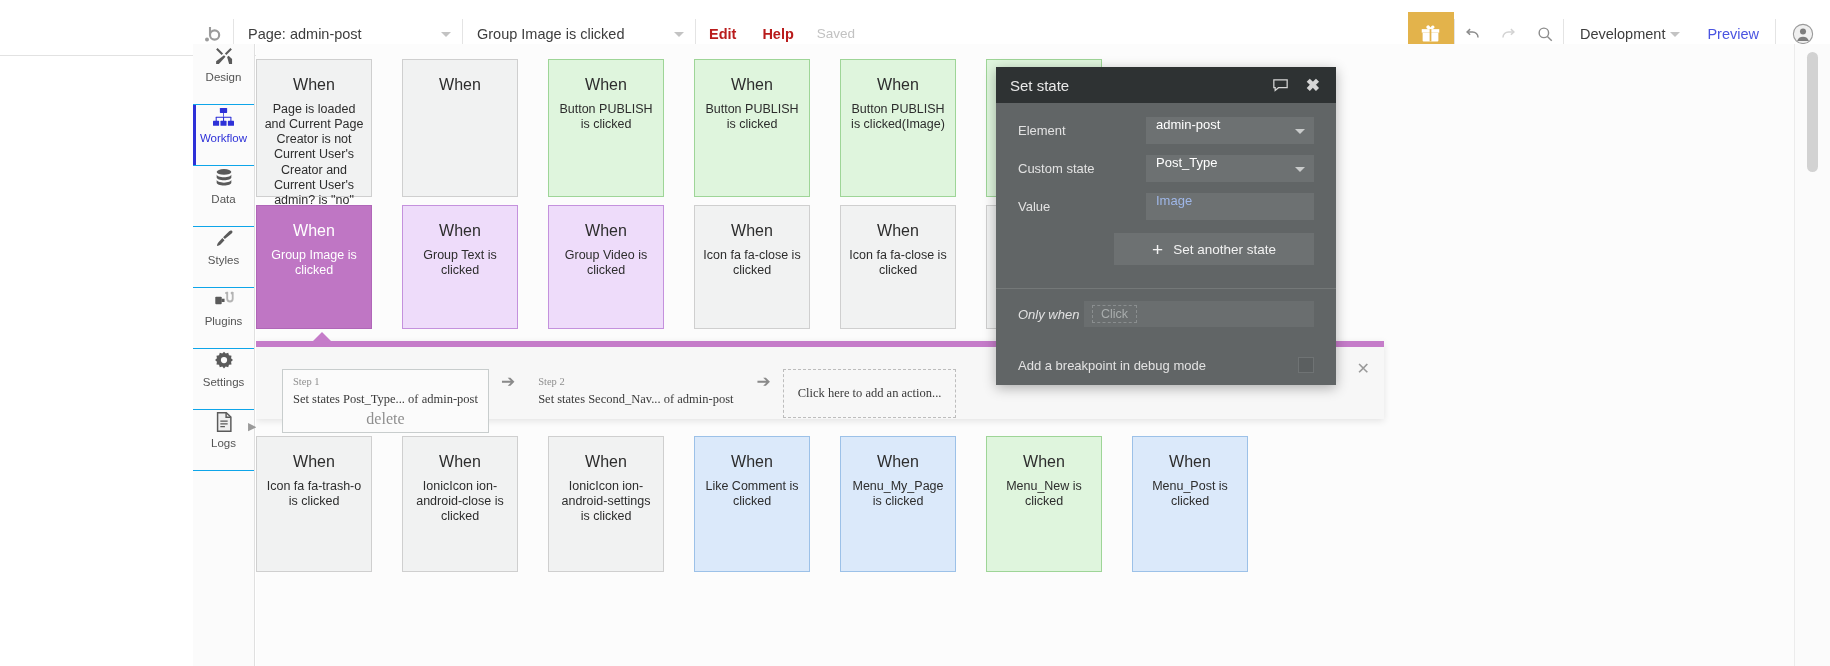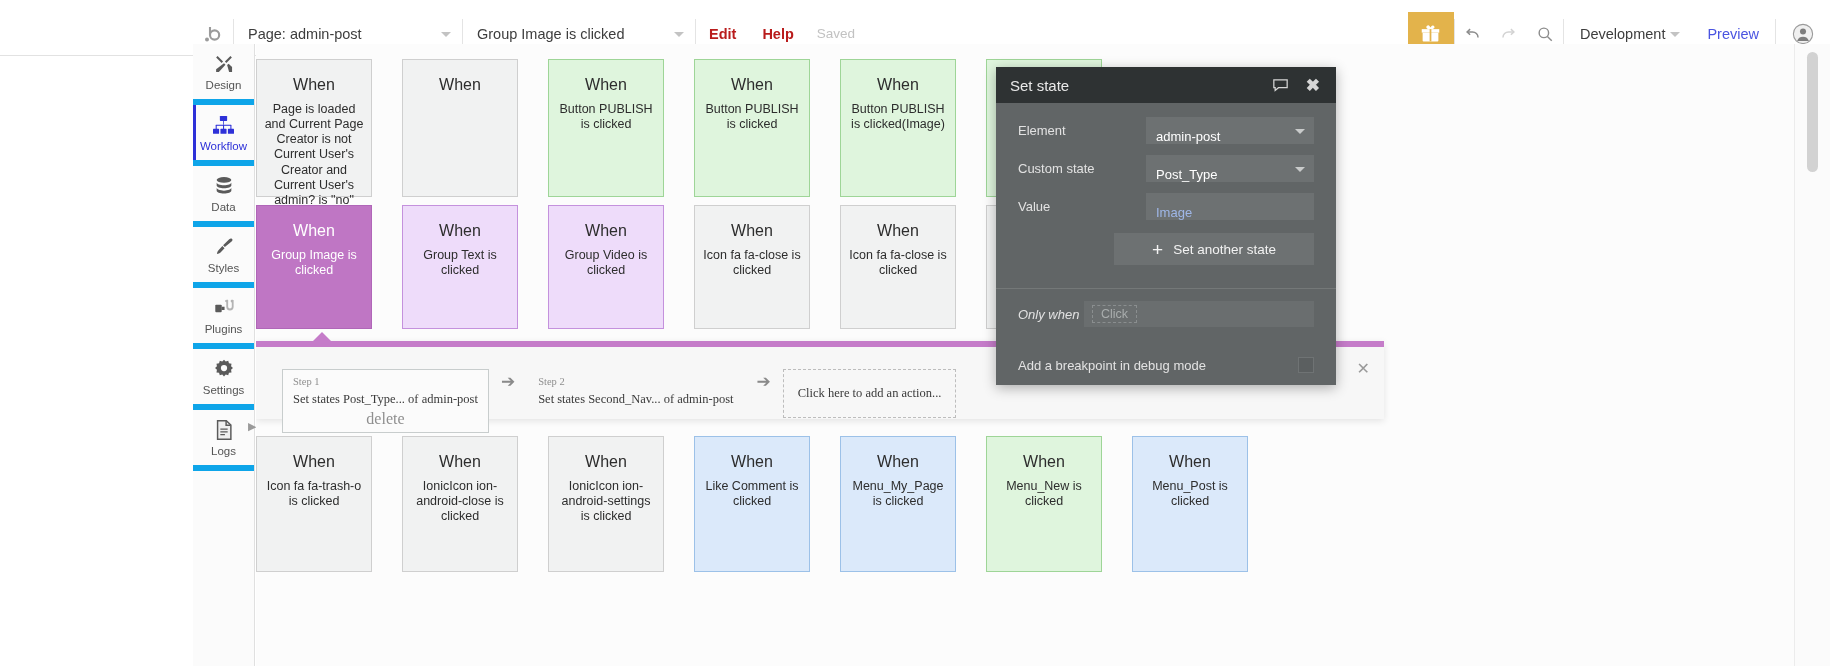--- a/index.html
+++ b/index.html
@@ -58,22 +58,22 @@
   }
   .tb-avatar{ width:54px; display:flex;align-items:center;justify-content:center;cursor:pointer;}
 
   
   .rail{
     position:absolute; left:193px; top:44px; width:62px; height:622px;
     background:#fbfbfb; border-right:1px solid #e0e0e0;
   }
   .rail-item{
     position:relative; height:61px; display:flex; flex-direction:column;
-    align-items:center; justify-content:center; cursor:pointer;
-    border-bottom:6px solid #0ea5e9; gap:3px;
+    align-items:center; justify-content:flex-start; cursor:pointer;
+    border-bottom:1px solid #0ea5e9; gap:3px;
   }
   .rail-item .ri-label{ font-size:11.5px; color:#545454; }
   .rail-item.active .ri-label{ color:#2e31d8; }
   .rail-item.active::before{
     content:""; position:absolute; left:0; top:0; bottom:0; width:3px; background:#2e31d8;
   }
   .rail-icon{ height:24px; display:flex; align-items:center; justify-content:center; }
 
   .rail-collapse{
     position:absolute; left:248px; top:420px; width:14px;height:14px;
@@ -145,21 +145,21 @@
     height:36px; background:#2e3233; display:flex; align-items:center;
     padding:0 12px 0 14px; color:#e9e9e9; font-size:15px;
   }
   .ss-head .ss-title{ flex:1; }
   .ss-head .ss-ic{ color:#d6d6d6; cursor:pointer; padding:0 4px; display:flex;align-items:center;}
   .ss-body{ padding:14px 22px 8px; }
   .ss-row{ display:flex; align-items:center; margin-bottom:11px; }
   .ss-lab{ width:128px; font-size:13px; color:#e2e2e2; }
   .ss-ctl{
     position:relative; flex:1; height:27px; background:#6d7172;
-    display:flex; align-items:flex-end; padding:0 22px 0 10px;
+    display:flex; align-items:flex-start; padding:0 22px 0 10px;
     font-size:13px; color:#ffffff; cursor:pointer;
   }
   .ss-ctl .ss-caret{
     position:absolute; right:9px; top:50%; margin-top:-2px;
     width:0;height:0;border-left:5px solid transparent;border-right:5px solid transparent;
     border-top:5px solid #c9cbcb;
   }
   .ss-ctl.value{ color:#9fb7e8; }
   .ss-addbtn{
     margin:13px 0 0 auto; width:200px; height:32px; background:#6d7172;

